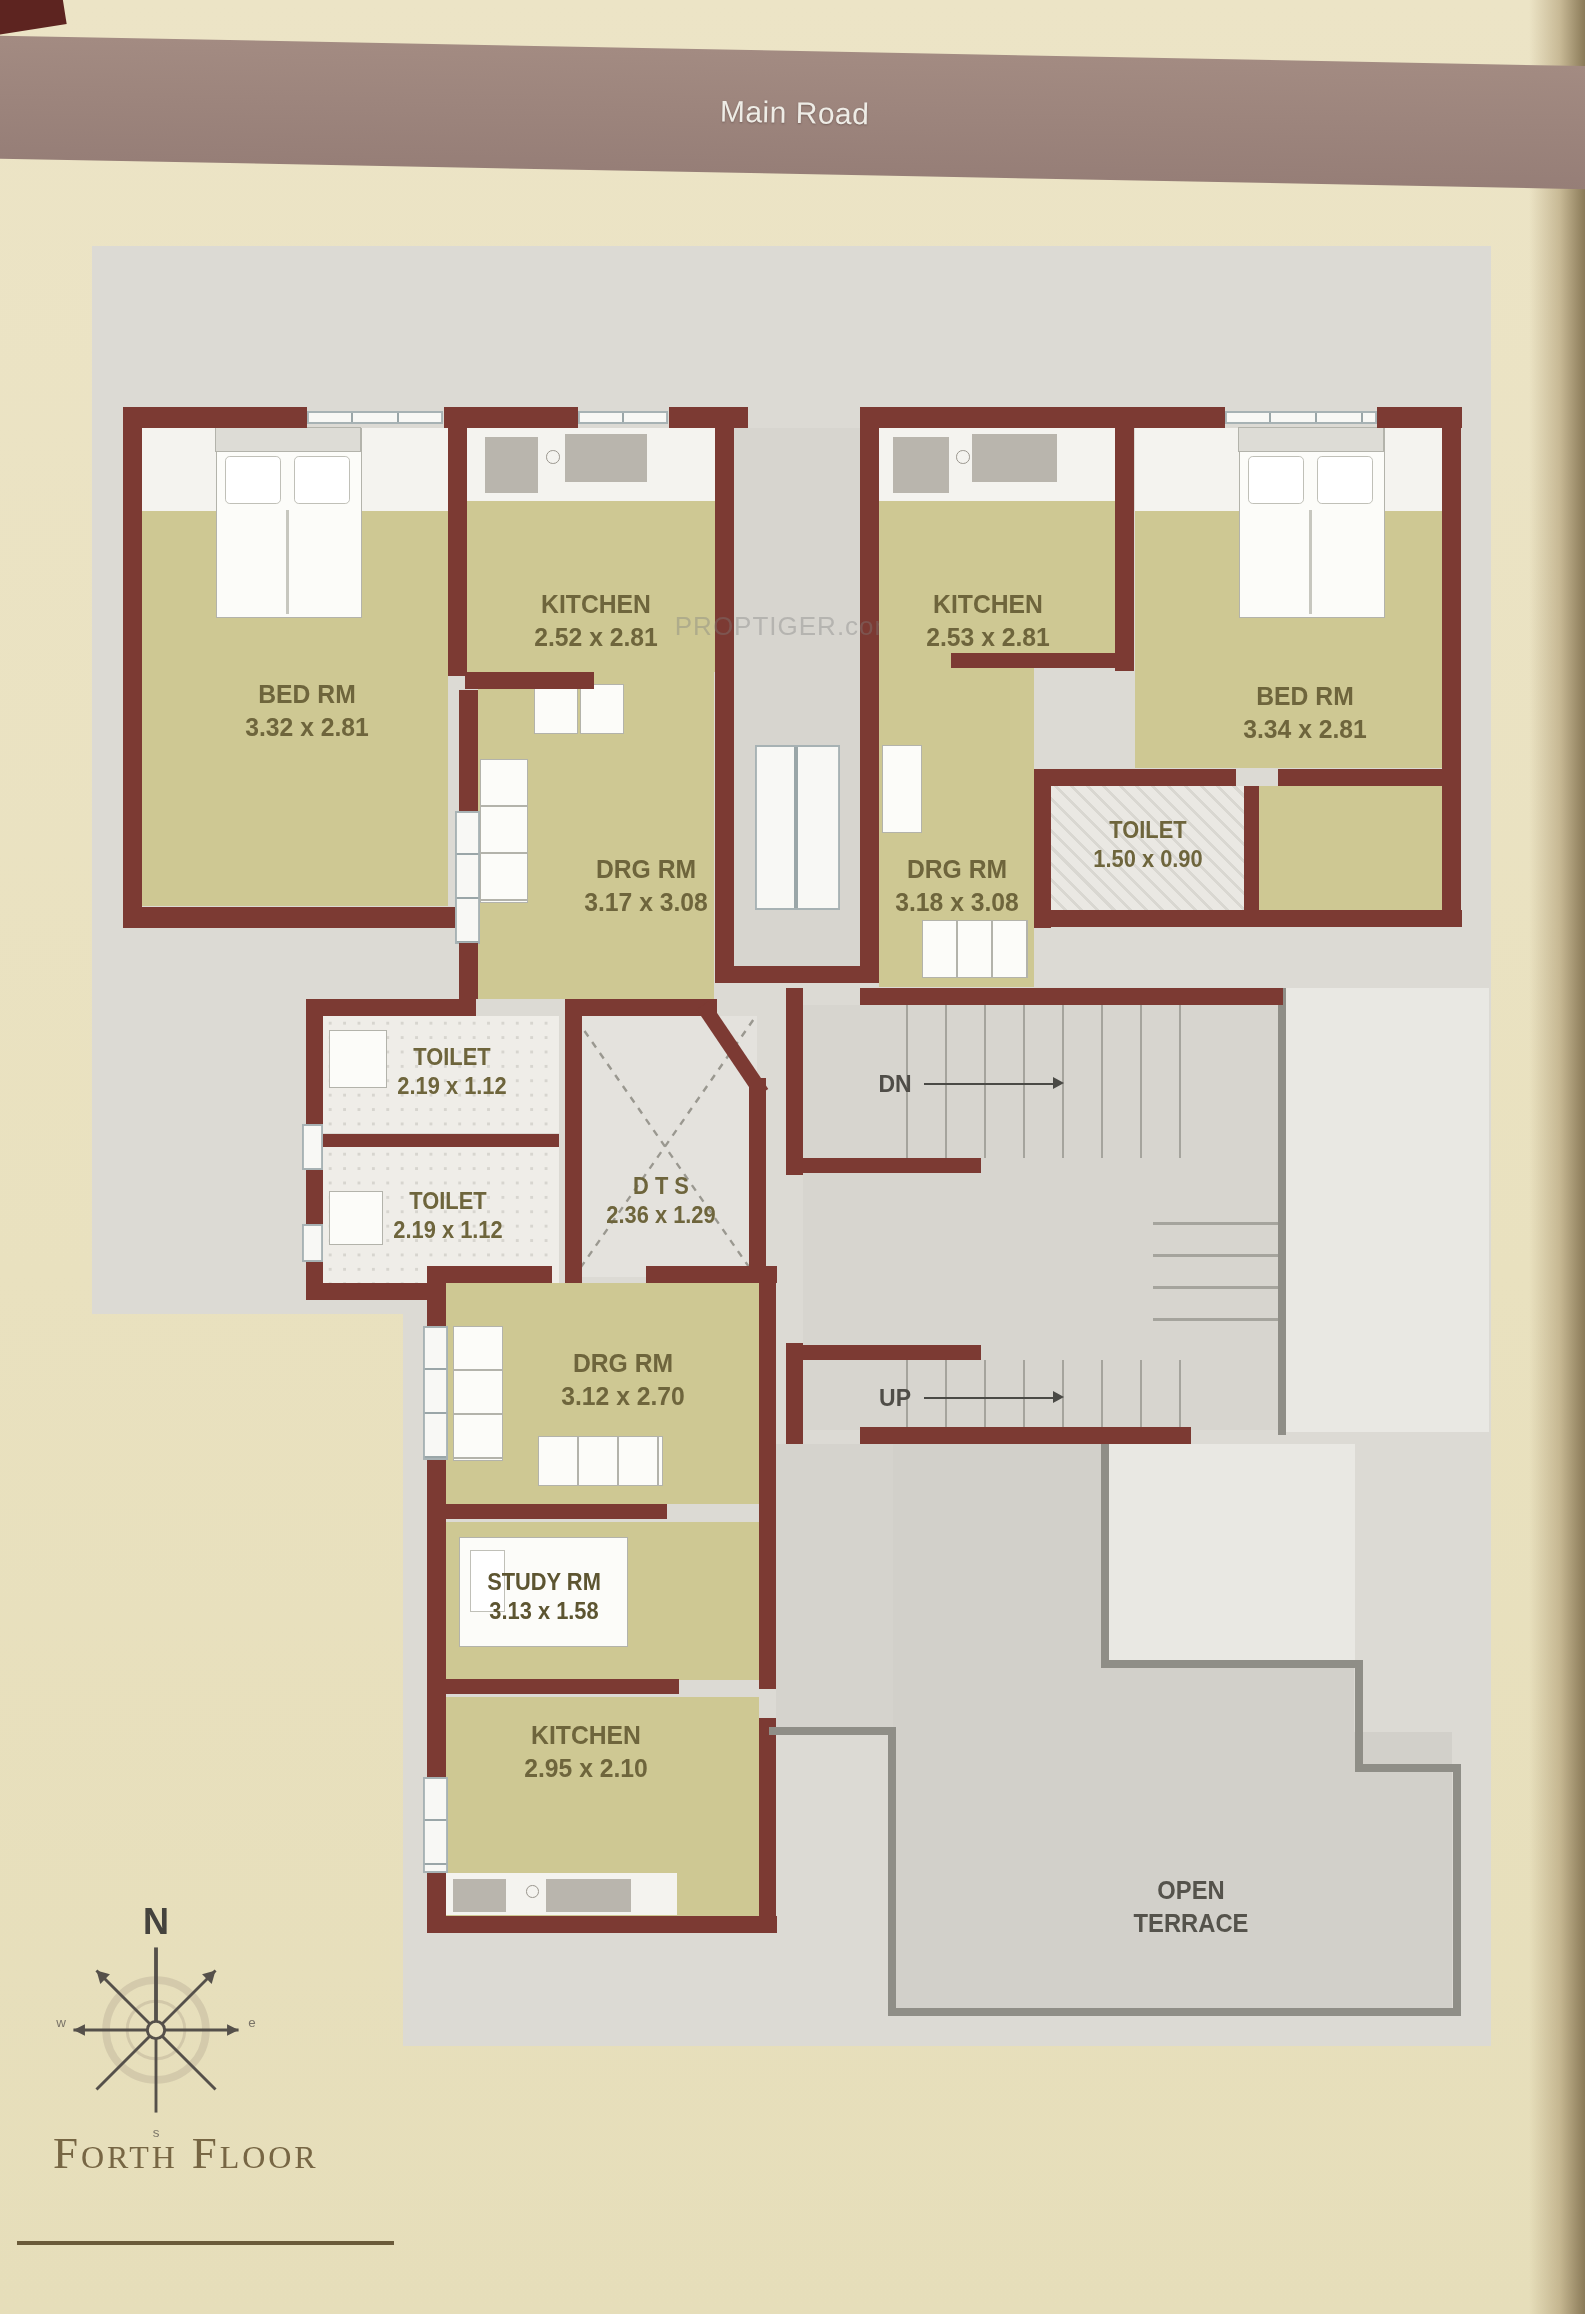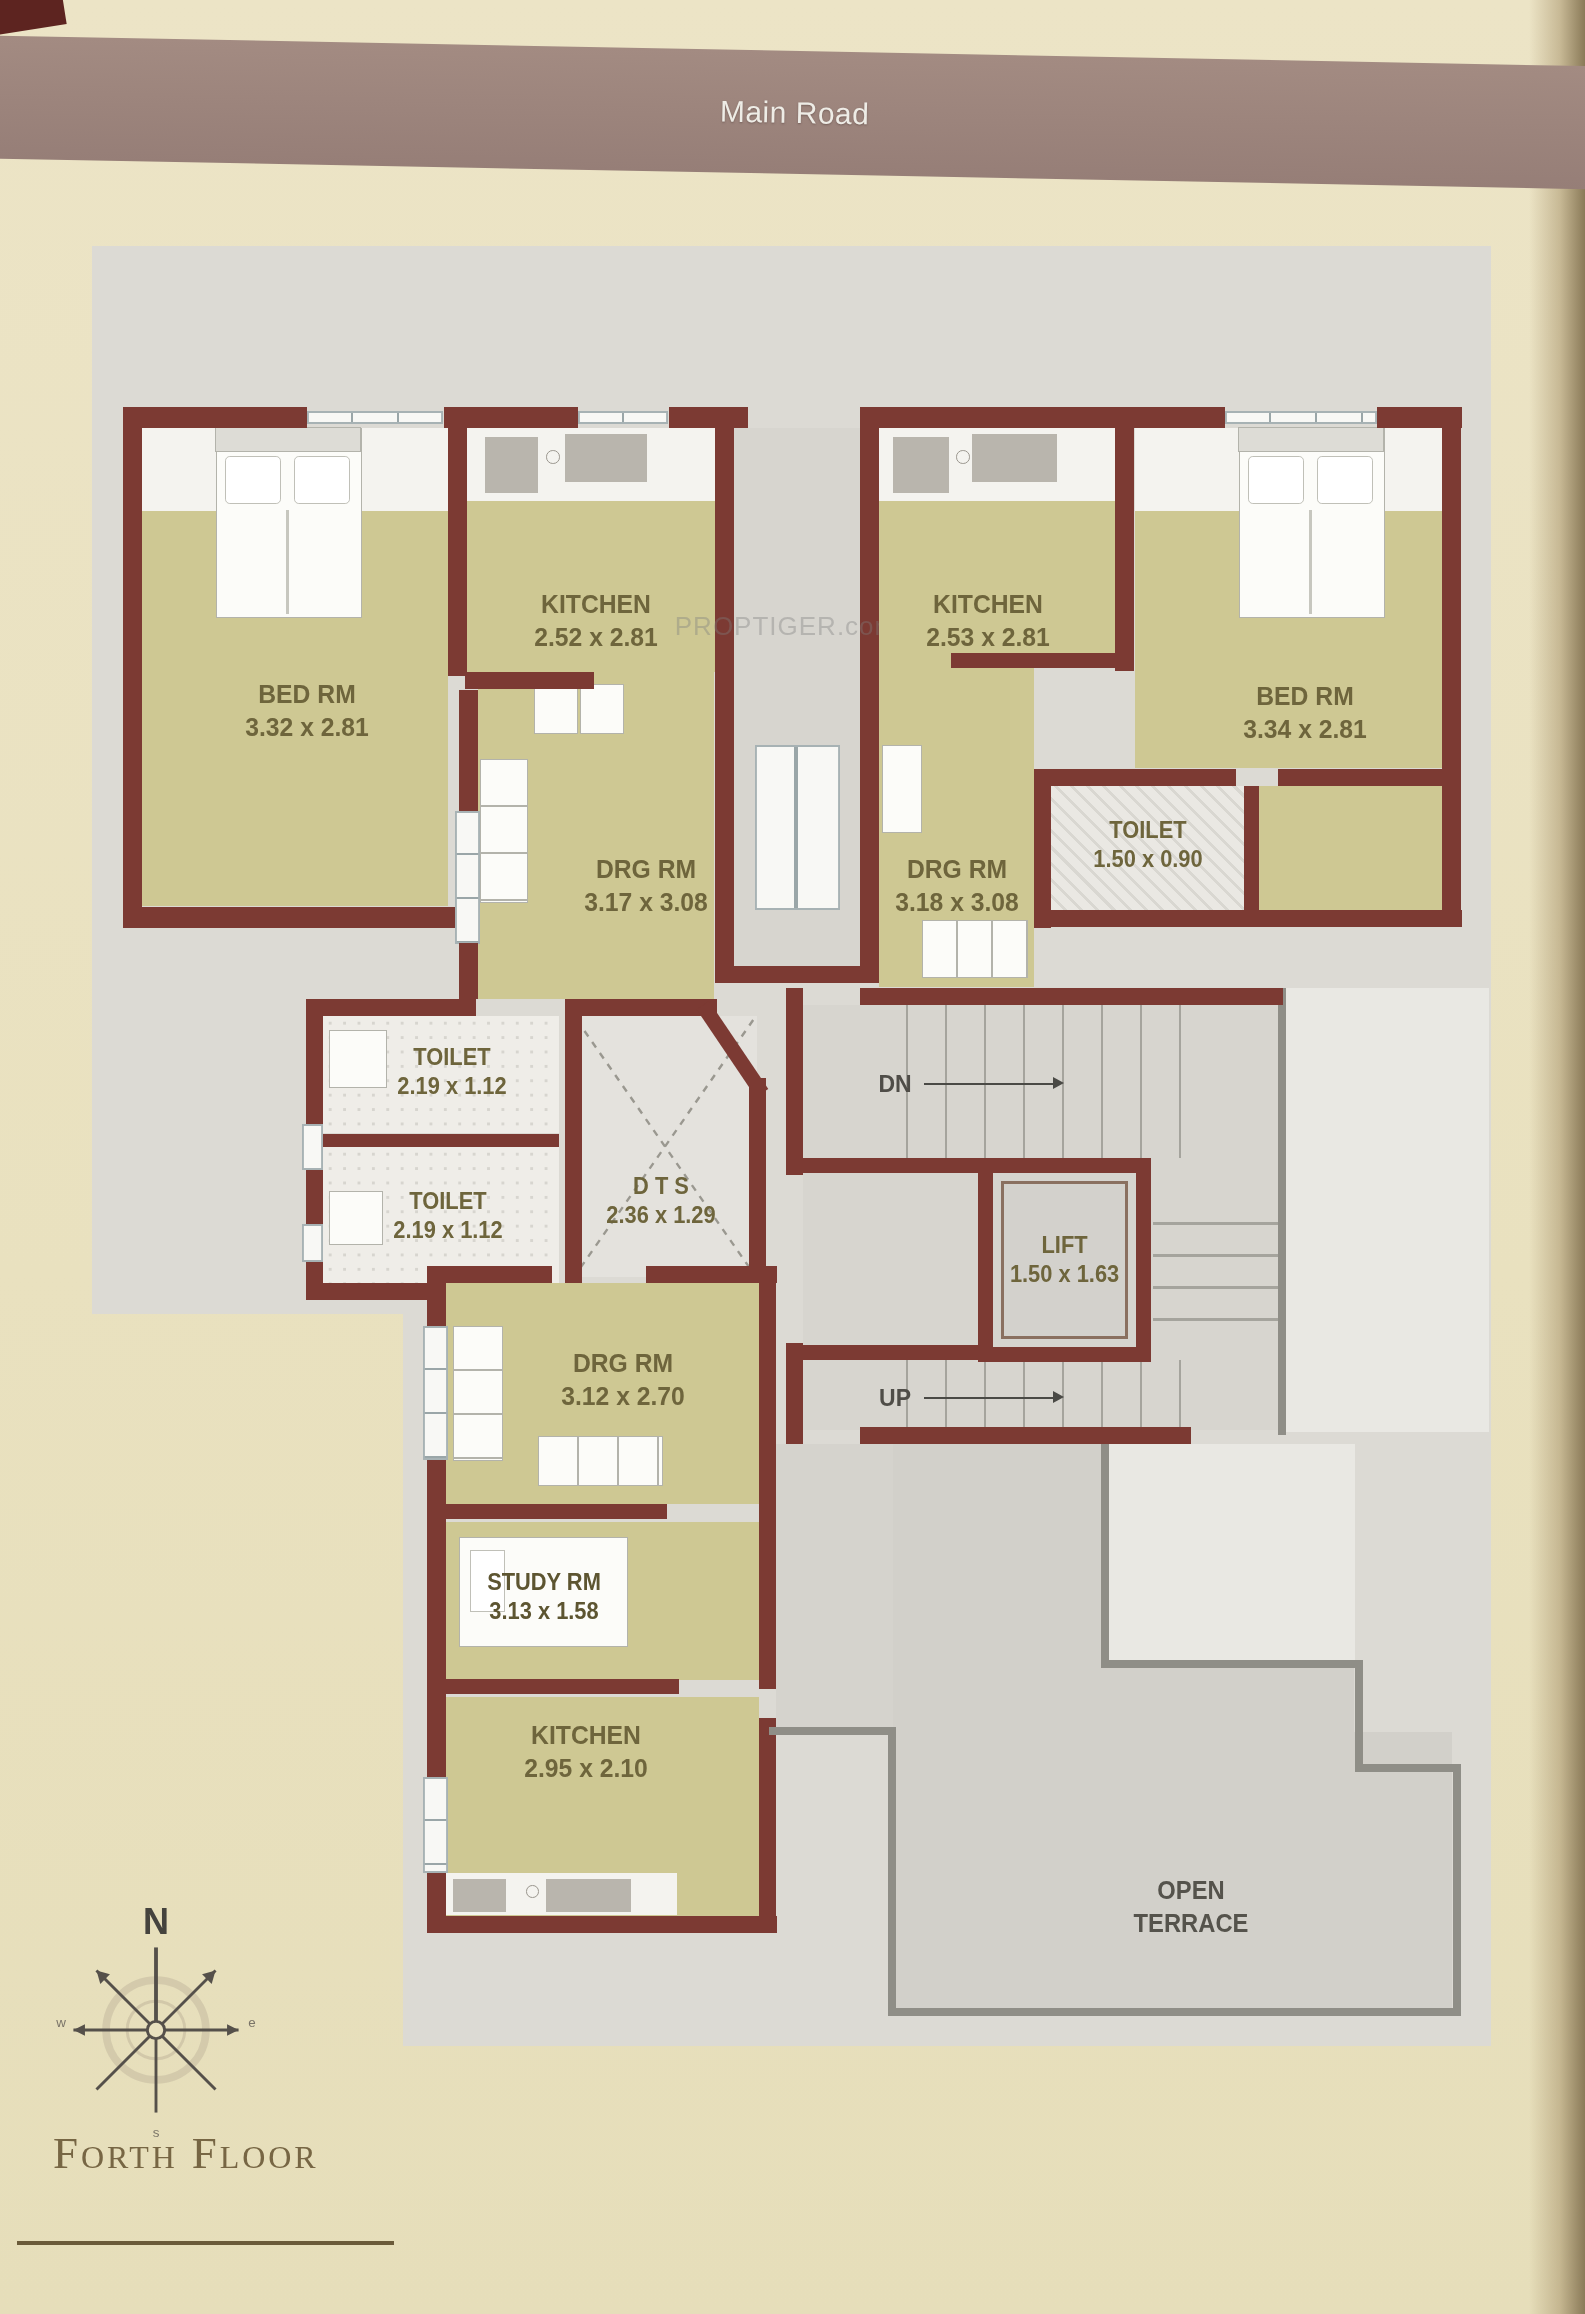--- a/index.html
+++ b/index.html
@@ -161,28 +161,20 @@
   <div class="steplbl" style="left:895px;top:1398px;">UP</div>
   <div class="arrow" style="left:924px;top:1397px;width:134px;"></div>
 
   <div class="wall" style="left:860px;top:988px;width:423px;height:17.3px;"></div>
   <div class="wall" style="left:860px;top:1427px;width:331px;height:17.3px;"></div>
   <div class="wall" style="left:786px;top:988px;width:17.3px;height:187px;"></div>
   <div class="wall" style="left:803px;top:1158px;width:178px;height:15.4px;"></div>
   <div class="wall" style="left:803px;top:1345px;width:178px;height:15.4px;"></div>
   <div class="wall" style="left:786px;top:1343px;width:17.3px;height:101px;"></div>
 
-  <div class="liftbox" style="left:978px;top:1158px;width:173px;height:204px;">
-    <div class="liftinner">
-      <div class="lbl lbl-sm" style="position:static;transform:scaleX(.95);">
-        <span>LIFT</span>
-        <span>1.50 x 1.63</span>
-      </div>
-    </div>
-  </div>
 
   <div class="speck abs" style="left:323px;top:1016px;width:236px;height:117px;"></div>
   <div class="speck abs" style="left:323px;top:1147px;width:236px;height:136px;"></div>
   <div class="furn" style="left:329px;top:1030px;width:56px;height:56px;"></div>
   <div class="furn" style="left:329px;top:1191px;width:52px;height:52px;"></div>
   <div class="abs" style="left:573px;top:1016px;width:184px;height:261px;background:#e4e2dd;"></div>
   <svg class="abs" style="left:573px;top:1016px;" width="184" height="261" viewBox="0 0 192 272">
     <line x1="4" y1="4" x2="188" y2="268" stroke="#9a9890" stroke-width="2.5" stroke-dasharray="7 7"></line>
     <line x1="188" y1="4" x2="4" y2="268" stroke="#9a9890" stroke-width="2.5" stroke-dasharray="7 7"></line>
   </svg>

